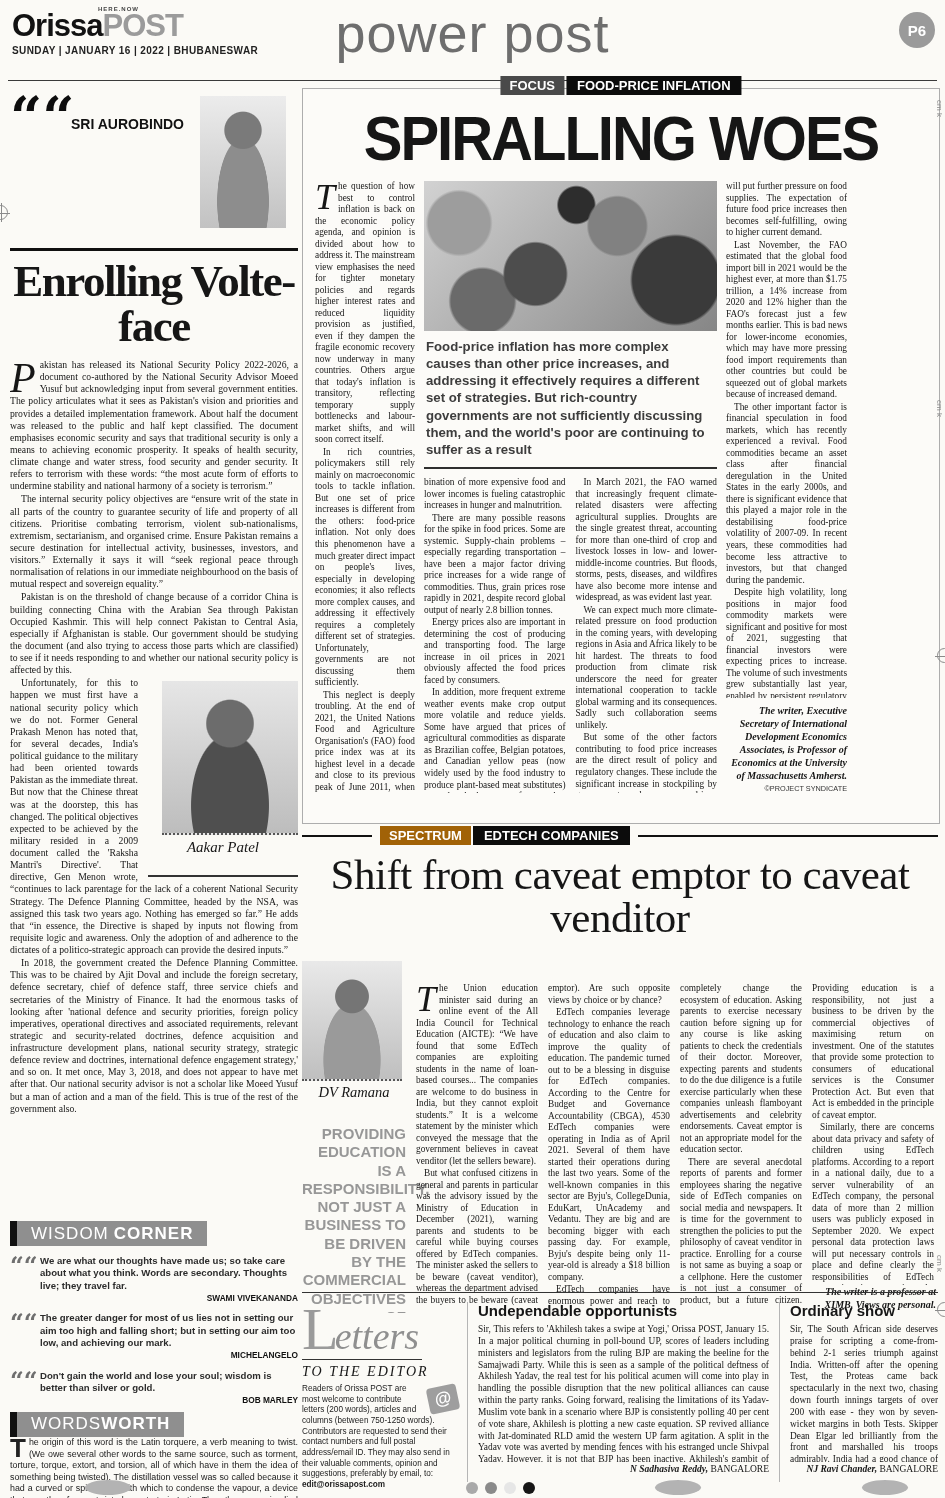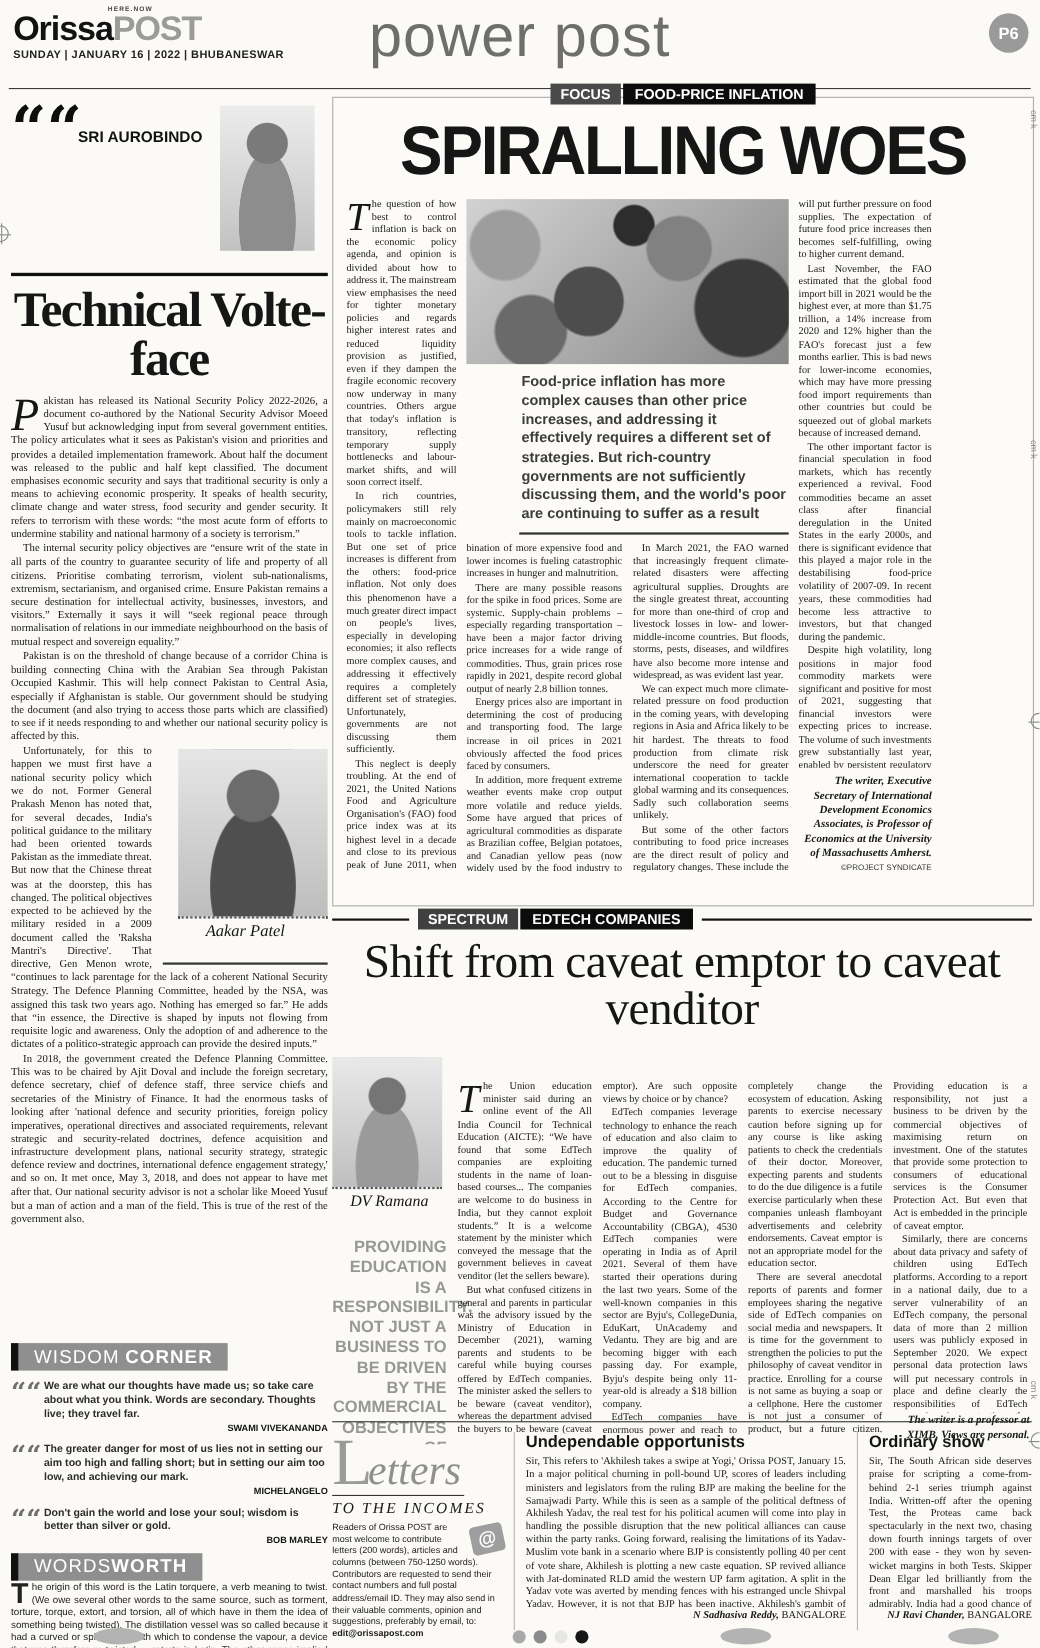--- a/index.html
+++ b/index.html
@@ -58,31 +58,31 @@
   .rail-name{font-style:italic;font-size:14.5px;text-align:center;margin:3px 0 0;}
   .rail-quote{margin-top:24px;font-family:"Liberation Sans",sans-serif;font-weight:bold;font-size:15px;line-height:1.22;color:#979797;text-align:right;}
   .news-text{font-size:9.3px;line-height:1.24;text-align:justify;}
   .news-text p{margin:0 0 1px;text-indent:8px;}
   .news-text p.nofirst{text-indent:0;}
   .news-text p.dct{text-indent:0;}
   .news-text p.dct::first-letter{float:left;font-size:36px;line-height:.8;padding:2px 3px 0 0;font-style:italic;}
   .colA{width:100px;flex:none;overflow:hidden;}
   .mid{width:293px;flex:none;display:flex;flex-direction:column;}
   .market-photo{width:100%;height:150px;flex:none;background:radial-gradient(circle at 12% 28%,#9d9d9d 0 11%,transparent 12%),radial-gradient(circle at 38% 62%,#4d4d4d 0 15%,transparent 16%),radial-gradient(circle at 66% 30%,#818181 0 13%,transparent 14%),radial-gradient(circle at 86% 66%,#3a3a3a 0 16%,transparent 17%),radial-gradient(circle at 52% 16%,#2d2d2d 0 9%,transparent 10%),radial-gradient(circle at 20% 80%,#6a6a6a 0 12%,transparent 13%),linear-gradient(135deg,#d2d2d2,#868686);}
-  .caption{font-family:"Liberation Sans",sans-serif;font-weight:bold;font-size:13.2px;line-height:1.3;color:#3d3d3d;padding:7px 2px 9px;border-bottom:2px solid #2f2f2f;flex:none;margin-left:48px;}
+  .caption{font-family:"Liberation Sans",sans-serif;font-weight:bold;font-size:13.2px;line-height:1.3;color:#3d3d3d;padding:7px 2px 9px;border-bottom:2px solid #2f2f2f;flex:none;}
   .twocol{column-count:2;column-gap:10px;margin-top:8px;flex:1;overflow:hidden;}
   .colD{width:121px;flex:none;display:flex;flex-direction:column;}
   .colD-text{flex:1;overflow:hidden;}
   .credit{font-style:italic;font-weight:bold;font-size:10px;line-height:1.3;text-align:right;margin-top:6px;flex:none;}
   .syndicate{font-family:"Liberation Sans",sans-serif;font-size:7.3px;text-align:right;color:#333;flex:none;margin-top:2px;}
   
   .spectrum{position:absolute;left:302px;top:828px;width:636px;}
   .tag-row{display:flex;align-items:center;}
   .tag-left{white-space:nowrap;font-family:"Liberation Sans",sans-serif;font-weight:bold;font-size:13px;color:#fff;margin-left:78px;}
-  .tag-left .k{background:#404040;padding:2px 9px;}
+  .tag-left .k{background:#a16207;padding:2px 9px;}
   .tag-left .t{background:#0c0c0c;padding:2px 11px;margin-left:2px;}
   .tag-rule{flex:1;border-top:2px solid #111;margin-left:8px;}
   .tag-rule-l{width:70px;border-top:2px solid #111;margin-right:8px;}
   .spec-headline{font-size:43px;font-weight:400;letter-spacing:-.5px;text-align:center;margin:10px 0 8px;line-height:1;}
   .spec-row{display:flex;gap:10px;position:relative;height:366px;overflow:hidden;}
   .spec-cols{width:518px;column-count:4;column-gap:10px;overflow:hidden;margin-top:36px;}
   .spec-credit{position:absolute;right:2px;bottom:2px;width:128px;background:#fbfaf6;}
   .spec-bottom-rule{position:absolute;left:302px;top:1292px;width:636px;border-top:1.5px solid #333;}
   
   .letters-row{position:absolute;left:302px;top:1302px;width:636px;height:180px;display:flex;}
@@ -131,21 +131,21 @@
 
   <div class="left-col">
     <div class="aq-row">
       <div class="bigquote">““</div>
       <div class="aq-mid">
         <div class="aq-author">SRI AUROBINDO</div>
       </div>
       <div class="aq-photo"></div>
     </div>
     <div class="thick-rule"></div>
-    <div class="sec-headline">Technical Volte-face</div>
+    <div class="sec-headline">Enrolling Volte-face</div>
     <div class="sec-article">
       <p class="dc">Pakistan has released its National Security Policy 2022-2026, a document co-authored by the National Security Advisor Moeed Yusuf but acknowledging input from several government entities. The policy articulates what it sees as Pakistan's vision and priorities and provides a detailed implementation framework. About half the document was released to the public and half kept classified. The document emphasises economic security and says that traditional security is only a means to achieving economic prosperity. It speaks of health security, climate change and water stress, food security and gender security. It refers to terrorism with these words: “the most acute form of efforts to undermine stability and national harmony of a society is terrorism.”</p>
       <p>The internal security policy objectives are “ensure writ of the state in all parts of the country to guarantee security of life and property of all citizens. Prioritise combating terrorism, violent sub-nationalisms, extremism, sectarianism, and organised crime. Ensure Pakistan remains a secure destination for intellectual activity, businesses, investors, and visitors.” Externally it says it will “seek regional peace through normalisation of relations in our immediate neighbourhood on the basis of mutual respect and sovereign equality.”</p>
       <p>Pakistan is on the threshold of change because of a corridor China is building connecting China with the Arabian Sea through Pakistan Occupied Kashmir. This will help connect Pakistan to Central Asia, especially if Afghanistan is stable. Our government should be studying the document (and also trying to access those parts which are classified) to see if it needs responding to and whether our national security policy is affected by this.</p>
       <div class="patel-box">
         <div class="patel-photo"></div>
         <div class="patel-name">Aakar Patel</div>
       </div>
       <p>Unfortunately, for this to happen we must first have a national security policy which we do not. Former General Prakash Menon has noted that, for several decades, India's political guidance to the military had been oriented towards Pakistan as the immediate threat. But now that the Chinese threat was at the doorstep, this has changed. The political objectives expected to be achieved by the military resided in a 2009 document called the 'Raksha Mantri's Directive'. That directive, Gen Menon wrote, “continues to lack parentage for the lack of a coherent National Security Strategy. The Defence Planning Committee, headed by the NSA, was assigned this task two years ago. Nothing has emerged so far.” He adds that “in essence, the Directive is shaped by inputs not flowing from requisite logic and awareness. Only the adoption of and adherence to the dictates of a politico-strategic approach can provide the desired inputs.”</p>
       <p>In 2018, the government created the Defence Planning Committee. This was to be chaired by Ajit Doval and include the foreign secretary, defence secretary, chief of defence staff, three service chiefs and secretaries of the Ministry of Finance. It had the enormous tasks of looking after 'national defence and security priorities, foreign policy imperatives, operational directives and associated requirements, relevant strategic and security-related doctrines, defence acquisition and infrastructure development plans, national security strategy, strategic defence review and doctrines, international defence engagement strategy,' and so on. It met once, May 3, 2018, and does not appear to have met after that. Our national security advisor is not a scholar like Moeed Yusuf but a man of action and a man of the field. This is true of the rest of the government also.</p>
@@ -262,21 +262,21 @@
     </div>
   </div>
   <div class="spec-bottom-rule"></div>
 
   <div class="letters-row">
     <div class="lbox">
       <div class="logotype">
         <span class="logo-L">L</span><span class="logo-rest">etters</span>
       </div>
       <div class="lbox-rule"></div>
-      <div class="to-editor">TO THE INCOMES</div>
+      <div class="to-editor">TO THE EDITOR</div>
       <div class="lbox-info">
         <span class="at-icon">@</span>
         <span>Readers of Orissa POST are most welcome to contribute letters (200 words), articles and columns (between 750-1250 words). Contributors are requested to send their contact numbers and full postal address/email ID. They may also send in their valuable comments, opinion and suggestions, preferably by email, to:</span>
         <span class="em">edit@orissapost.com</span>
       </div>
       <div class="lbox-brand">
         <span class="b1" style="color:#111;">Orissa</span><span style="color:#9e9e9e;">POST</span>
       </div>
 
     </div>

